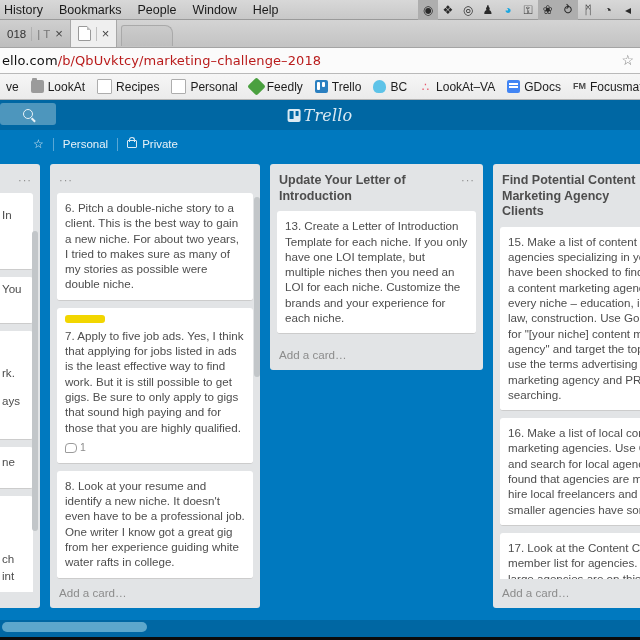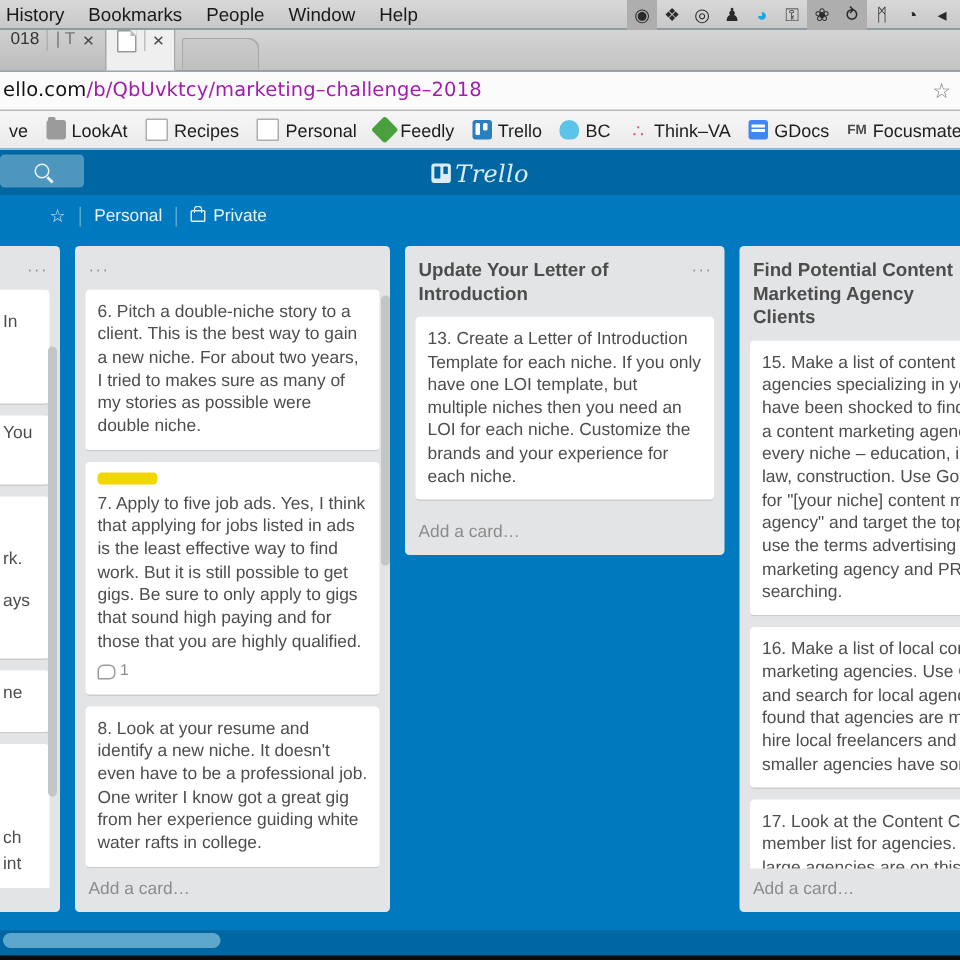--- a/index.html
+++ b/index.html
@@ -28,21 +28,21 @@
   .sysicon.highlight{color:#1ba7e0;}
 
   
   .tabstrip{
     height:28px;width:640px;box-sizing:border-box;
     background:linear-gradient(#d4d4d4,#c3c3c3);
     border-bottom:1px solid #a4a4a4;
     display:flex;align-items:flex-end;position:relative;
   }
   .tab{
-    height:27px;display:flex;gap:5px;
+    height:27px;display:flex;align-items:center;gap:5px;
     font-size:11.5px;color:#222;box-sizing:border-box;
     padding:0 7px;position:relative;
   }
   .tab.inactive{
     background:linear-gradient(#cfcfcf,#bdbdbd);
     color:#333;
   }
   .tab.active{
     background:#efefef;
     border-left:1px solid #a8a8a8;border-right:1px solid #a8a8a8;
@@ -68,21 +68,21 @@
     height:26px;width:640px;box-sizing:border-box;
     background:#fbfbfb;border-bottom:1px solid #b9b9b9;
     display:flex;align-items:center;position:relative;
     padding-left:2px;
   }
   .url{
     font-family:"DejaVu Sans","Liberation Sans",sans-serif;
     font-size:13px;white-space:nowrap;letter-spacing:.1px;
   }
   .url .dom{color:#111;font-weight:normal;}
-  .url .path{color:#a21caf;}
+  .url .path{color:#b91c1c;}
   .star{position:absolute;right:6px;top:4px;font-size:14px;color:#7a7a7a;}
 
   
   .bmbar{
     height:26px;width:640px;box-sizing:border-box;
     background:linear-gradient(#f6f6f6,#ebebeb);
     border-bottom:1px solid #b4b4b4;
     display:flex;align-items:center;gap:0;
     font-size:12px;color:#1d1d1d;overflow:hidden;
     padding-left:0;
@@ -277,21 +277,21 @@
     <div class="bm">
       <span class="bmi trello"></span>
       <span>Trello</span>
     </div>
     <div class="bm">
       <span class="bmi cloud"></span>
       <span>BC</span>
     </div>
     <div class="bm">
       <span class="bmi asana">∴</span>
-      <span>Think–VA</span>
+      <span>LookAt–VA</span>
     </div>
     <div class="bm">
       <span class="bmi gdocs"></span>
       <span>GDocs</span>
     </div>
     <div class="bm">
       <span class="bmi fm">FM</span>
       <span>Focusmate</span>
     </div>
 

